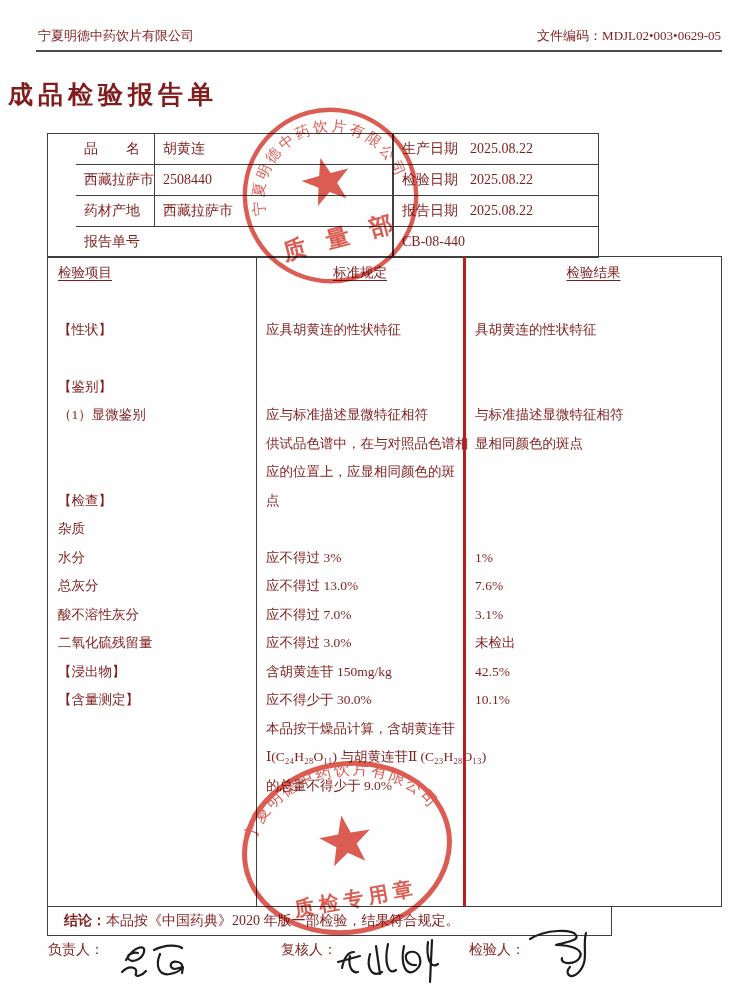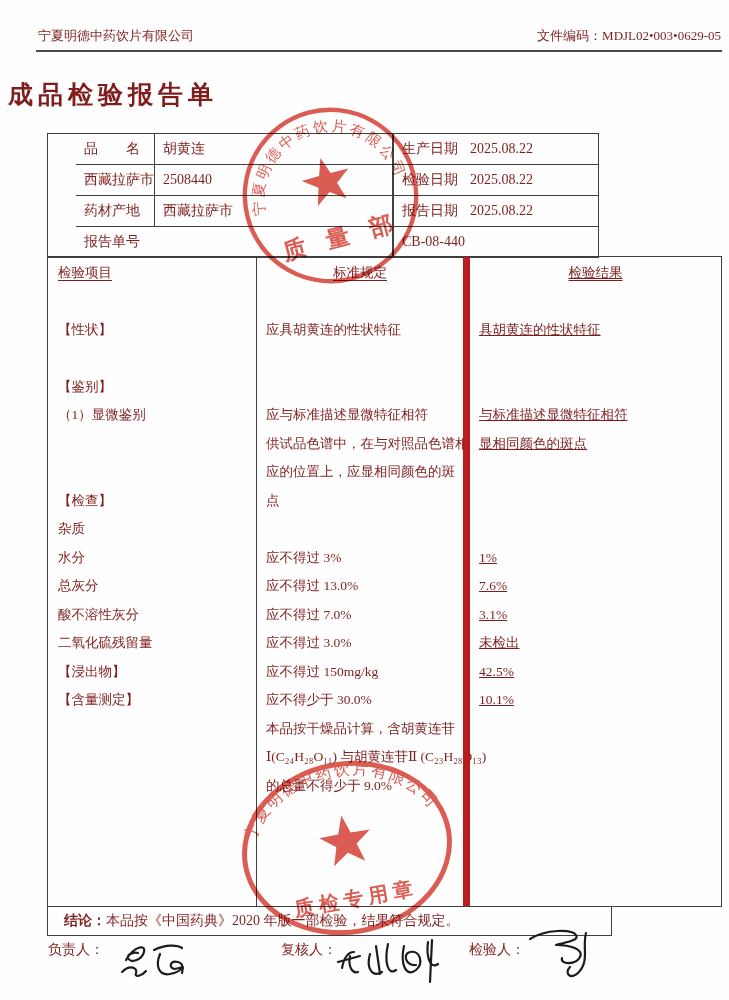--- a/index.html
+++ b/index.html
@@ -26,21 +26,21 @@
   .ic-right { flex:1; border-left:2px solid #404040; display:flex; }
   .lbl2 { width:68px; }
   .ic-label-wide { width:316px; }
 
   
   .inspect-table { position:absolute; left:47px; top:256px; width:675px; height:651px;
     border:1px solid #3f3f3f; box-sizing:border-box; display:flex; }
   .icol { box-sizing:border-box; height:100%; }
   .icol-item { width:208px; }
   .icol-standard { width:207px; border-left:1px solid #3f3f3f; }
-  .icol-result { flex:1; border-left:7px solid #b91c1c;text-decoration:underline; }
+  .icol-result { flex:1; border-left:3px solid #b91c1c; }
   .icol-header { height:30px; line-height:32px; font-size:13.5px; }
   .icol-item .icol-header { padding-left:10px; }
   .icol-standard .icol-header, .icol-result .icol-header { text-align:center; }
   .icol-header span { text-decoration:underline; text-underline-offset:3px; }
   .tline { height:28.5px; line-height:28.5px; font-size:13.5px; white-space:nowrap; padding-left:10px; }
   .icol-standard .tline, .icol-result .tline { padding-left:9px; }
 
   
   .conclusion { position:absolute; left:47px; top:906px; width:565px; height:30px;
     border:1.5px solid #3f3f3f; box-sizing:border-box; line-height:27px;
@@ -141,21 +141,21 @@
           <div class="tline"></div>
           <div class="tline">应与标准描述显微特征相符</div>
           <div class="tline">供试品色谱中，在与对照品色谱相</div>
           <div class="tline">应的位置上，应显相同颜色的斑</div>
           <div class="tline">点</div>
           <div class="tline"></div>
           <div class="tline">应不得过 3%</div>
           <div class="tline">应不得过 13.0%</div>
           <div class="tline">应不得过 7.0%</div>
           <div class="tline">应不得过 3.0%</div>
-          <div class="tline">应不得过 150mg/kg</div>
+          <div class="tline">含胡黄连苷 150mg/kg</div>
           <div class="tline">应不得少于 30.0%</div>
           <div class="tline">本品按干燥品计算，含胡黄连苷</div>
           <div class="tline">Ⅰ(C₂₄H₂₈O₁₁) 与胡黄连苷Ⅱ (C₂₃H₂₈O₁₃)</div>
           <div class="tline">的总量不得少于 9.0%</div>
         </div>
     </div>
     <div class="icol icol-result">
       <div class="icol-header"><span>检验结果</span></div>
       <div class="lines">
           <div class="tline"></div>

